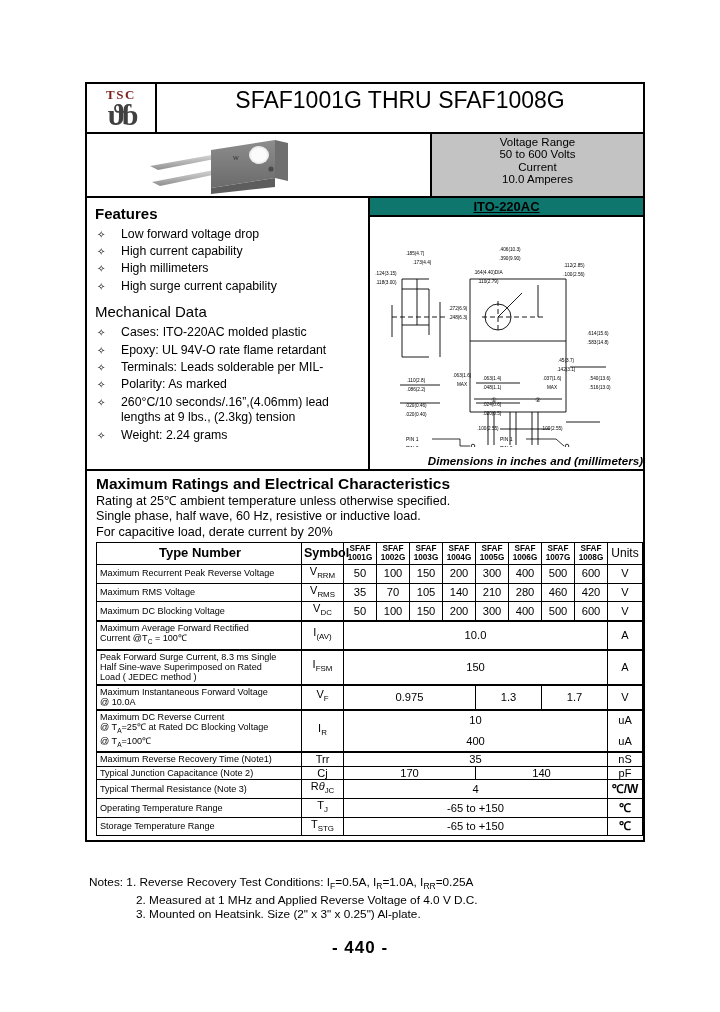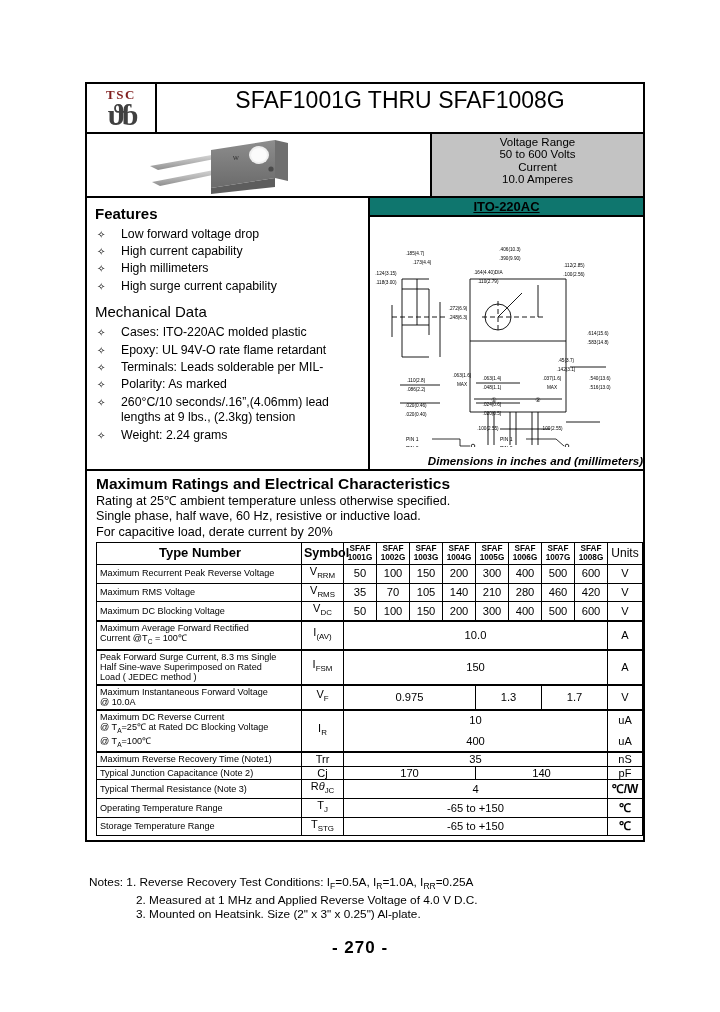--- a/index.html
+++ b/index.html
@@ -476,14 +476,14 @@
       </table>
     </div>
   </div>
 
   <div class="notes">
     <div class="n1"><span>Notes: 1. Reverse Recovery Test Conditions: I</span><span class="sub">F</span><span>=0.5A, I</span><span class="sub">R</span><span>=1.0A, I</span><span class="sub">RR</span><span>=0.25A</span></div>
     <div class="nx">2. Measured at 1 MHz and Applied Reverse Voltage of 4.0 V D.C.</div>
     <div class="nx">3. Mounted on Heatsink. Size (2" x 3" x 0.25") Al-plate.</div>
   </div>
 
-  <div class="pageno">-  270  -</div>
+  <div class="pageno">-  440  -</div>
 </div>
 
 </body></html>

